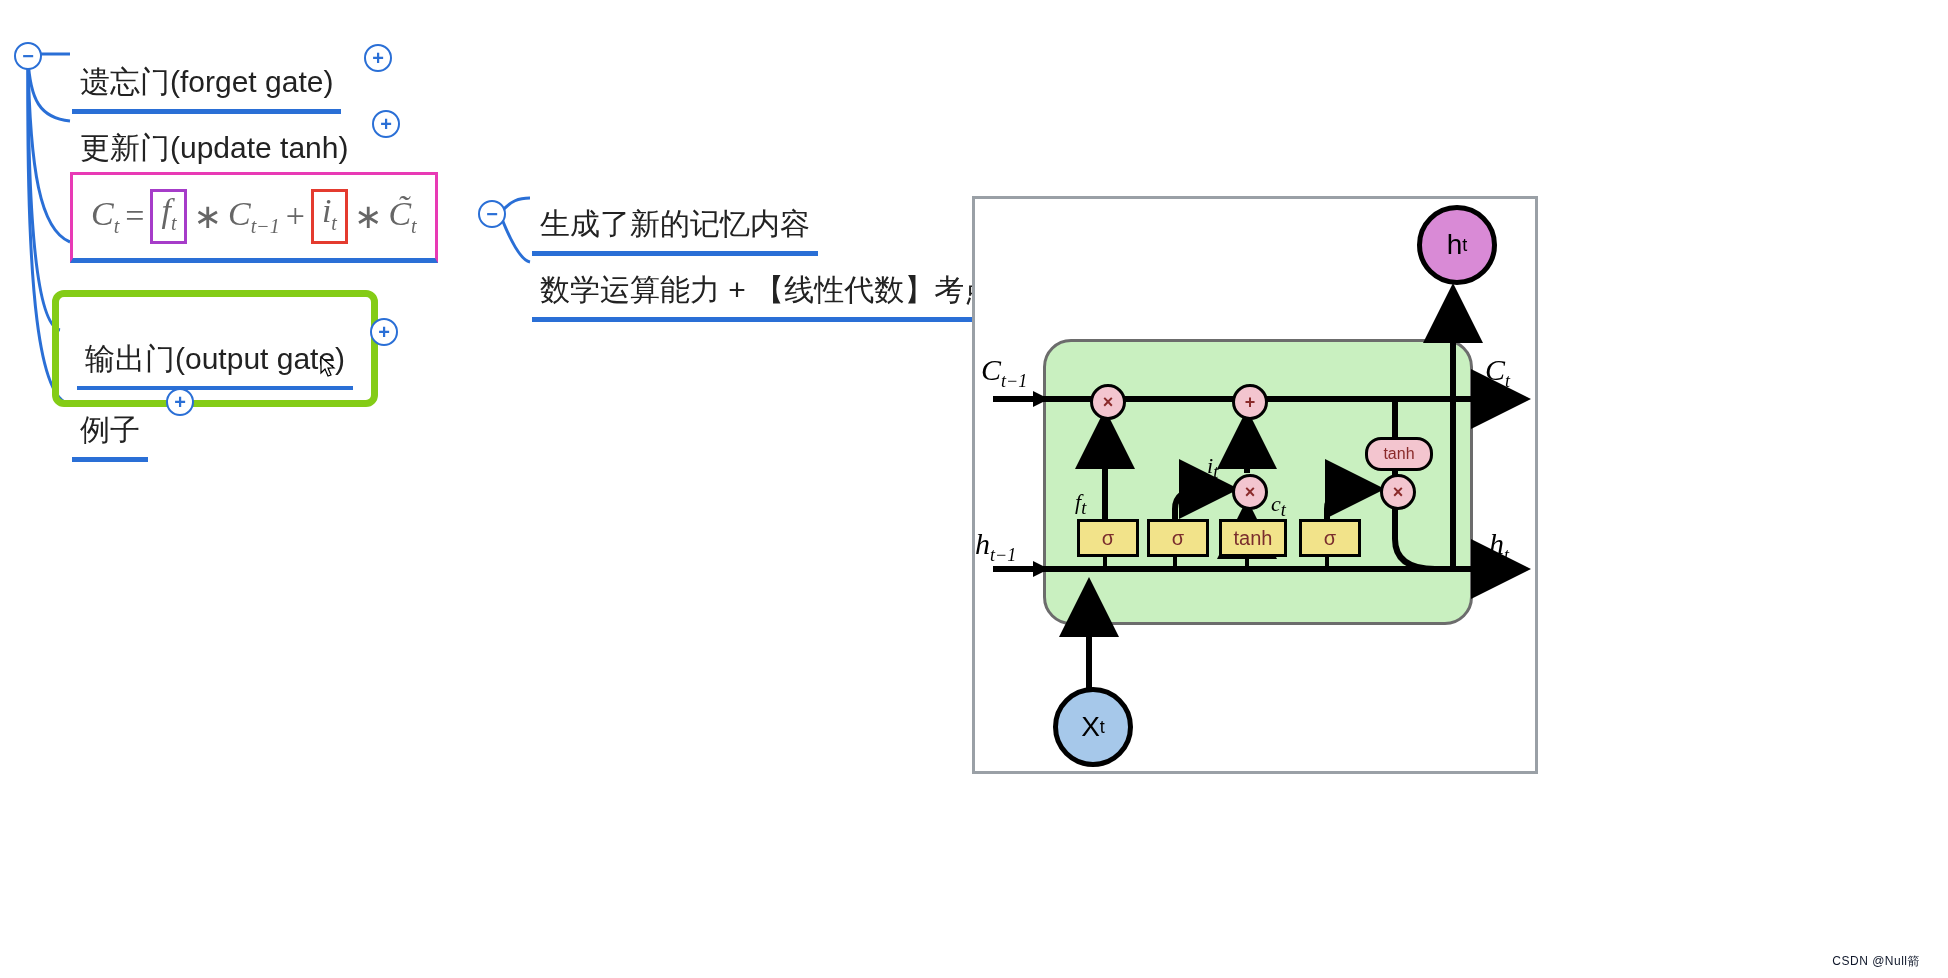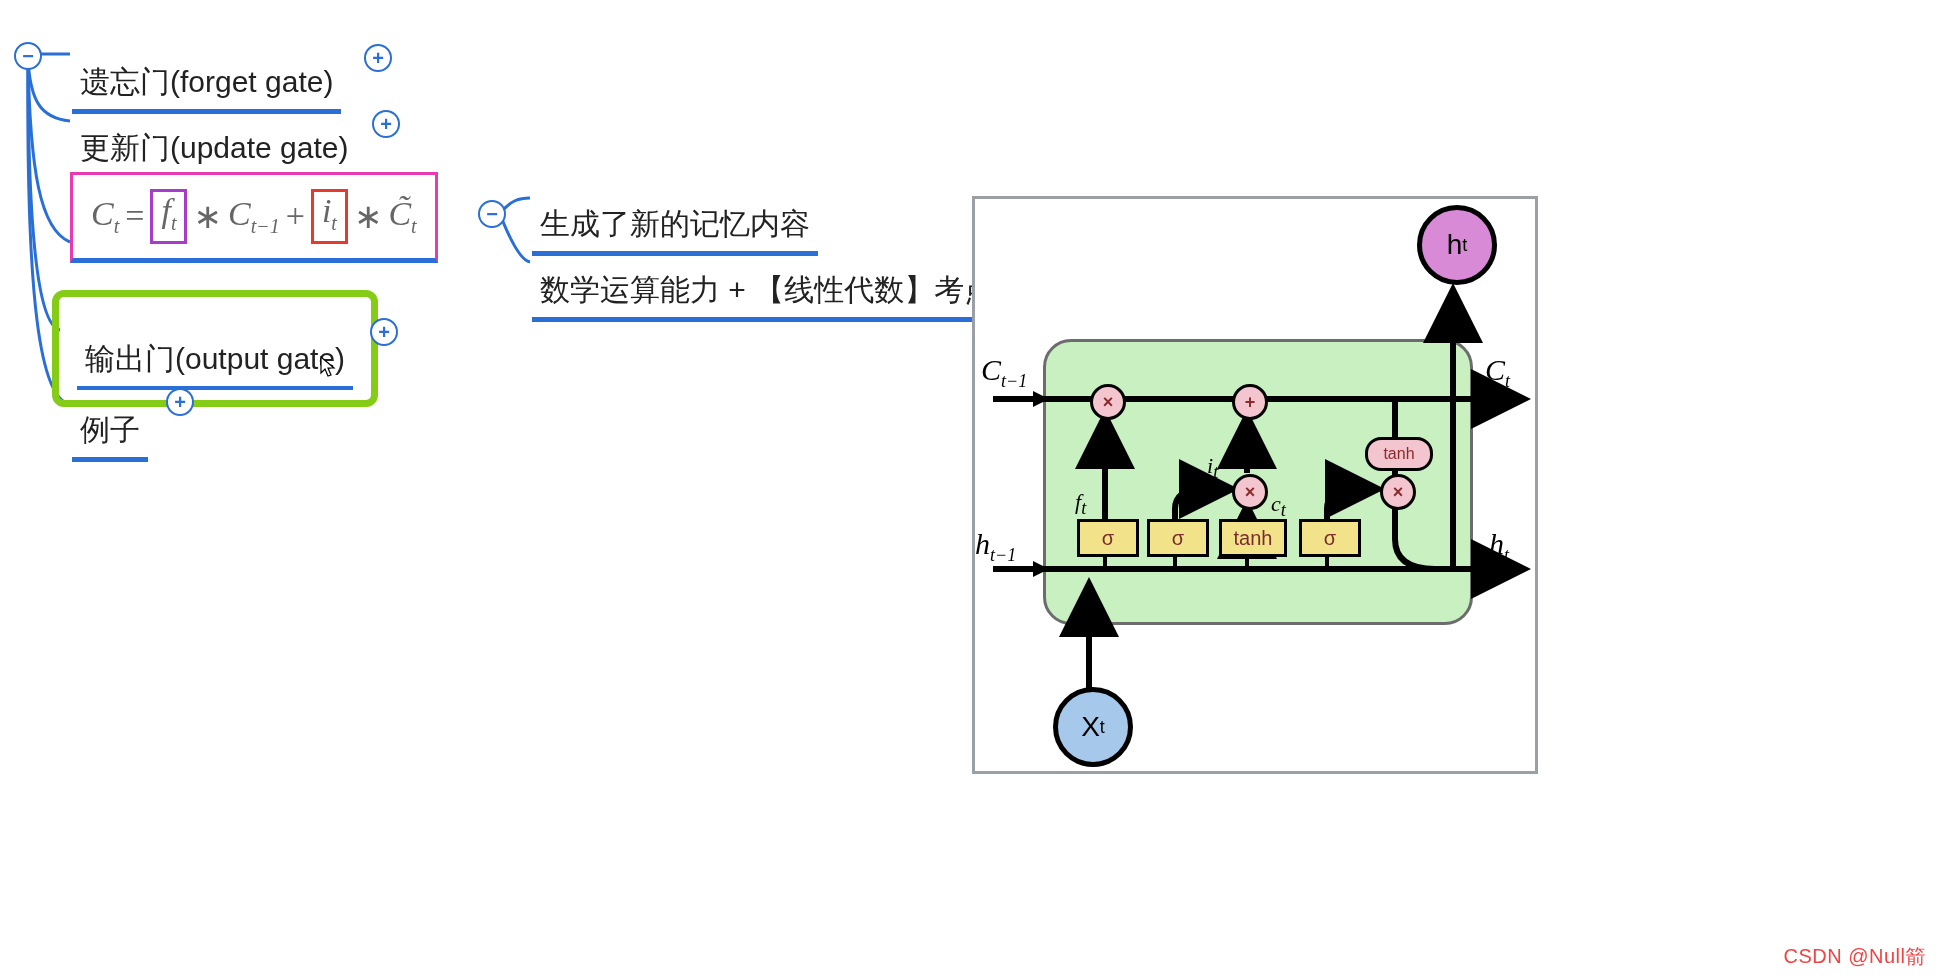--- a/index.html
+++ b/index.html
@@ -63,24 +63,24 @@
   .sub { font-size: 20px; font-style: italic; }
   .output-node {
     border: 7px solid #84cc16;
     border-radius: 12px;
     padding: 10px 18px 10px 18px;
     display: inline-block;
   }
   .output-node .node-text { border-bottom: 4px solid #2a6fd6; }
   .watermark {
     position: absolute;
-    right: 22px;
+    right: 28px;
     bottom: 8px;
-    font-size: 20px;
-    color: #ef4444;
+    font-size: 12px;
+    color: #0f172a;
     letter-spacing: 0.5px;
   }
   
   .lstm-frame {
     position: absolute;
     left: 972px;
     top: 196px;
     width: 560px;
     height: 572px;
     border: 3px solid #9aa0a6;
@@ -187,21 +187,21 @@
 </svg>
 
 <div class="toggle" style="left:14px; top:42px;">−</div>
 
 <div style="position:absolute; left:72px; top:30px;">
   <span class="node-text">遗忘门(forget gate)</span>
 </div>
 <div class="toggle" style="left:364px; top:44px;">+</div>
 
 <div style="position:absolute; left:72px; top:96px;">
-  <span class="node-text">更新门(update gate)</span>
+  <span class="node-text">更新门(update tanh)</span>
 </div>
 <div class="toggle" style="left:372px; top:110px;">+</div>
 
 <div style="position:absolute; left:70px; top:172px;">
   <div class="formula-box">
     <span><span>C</span><sub class="sub">t</sub></span>
     <span style="font-style:normal;">=</span>
     <span class="fbox"><span>f</span><sub class="sub">t</sub></span>
     <span style="font-style:normal;">∗</span>
     <span><span>C</span><sub class="sub">t−1</sub></span>

